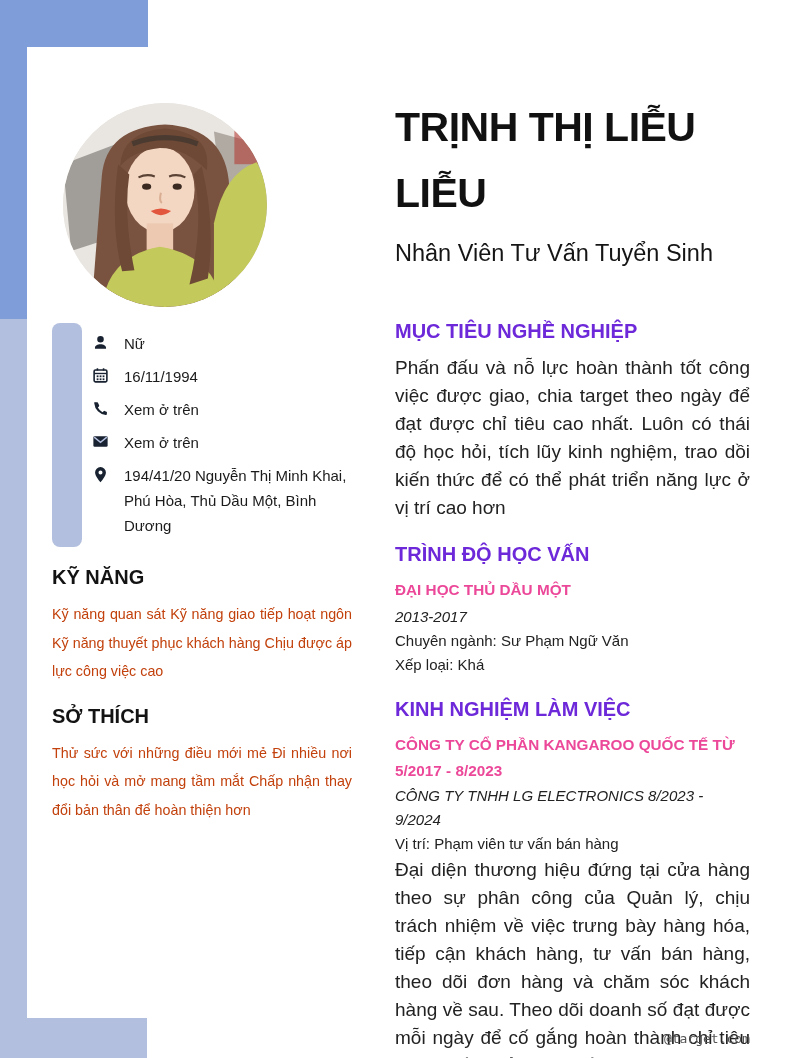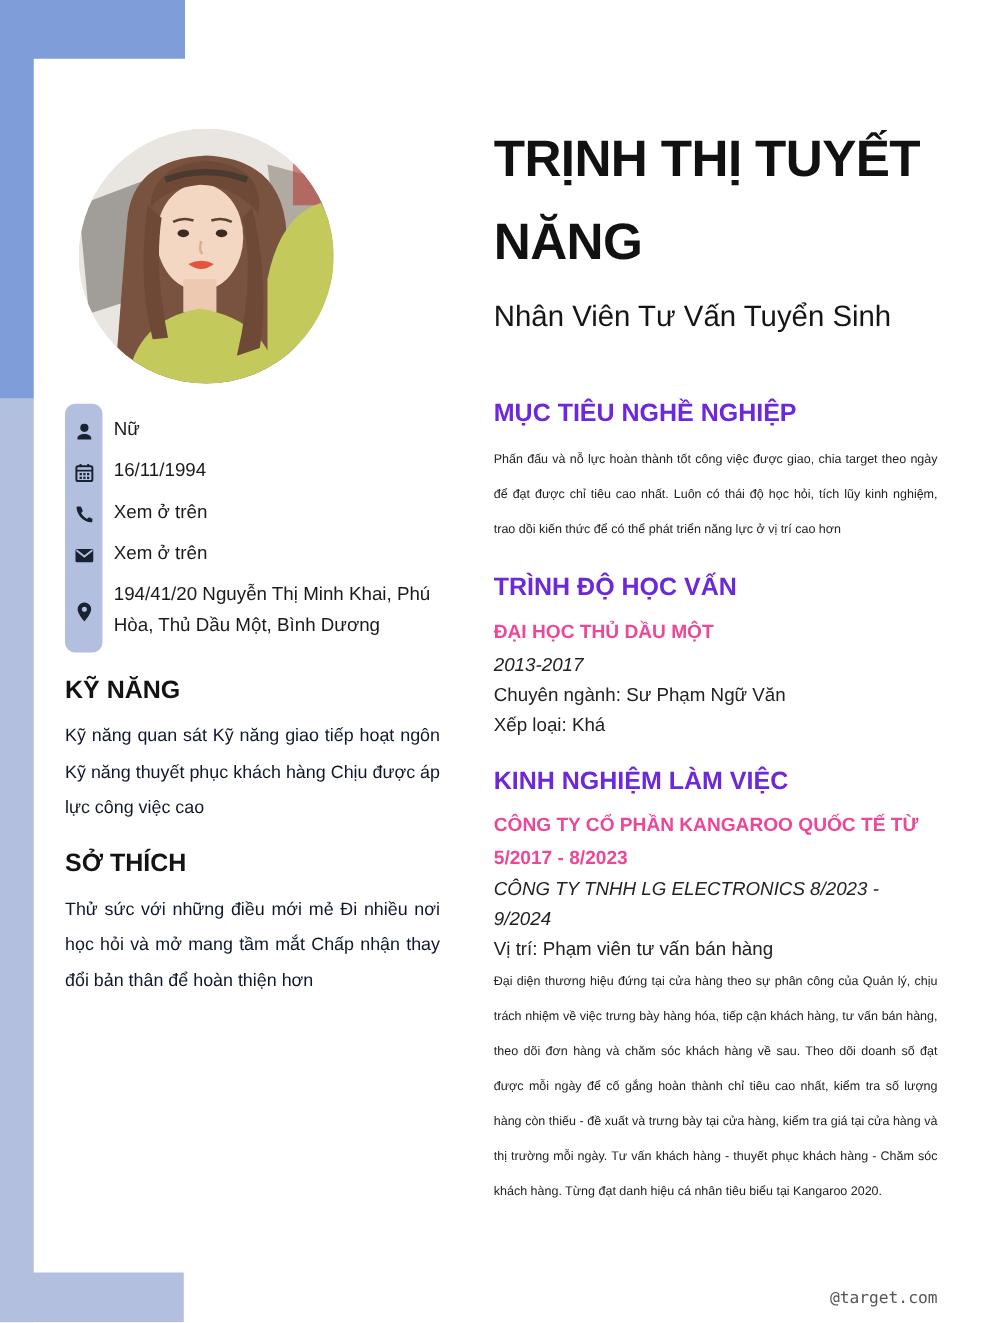--- a/index.html
+++ b/index.html
@@ -37,44 +37,44 @@
   }
   .job-title { font-size:23.5px; font-weight:400; color:#151515; margin-top:14px; }
 
   
   .left-col { position:absolute; left:52px; top:323px; width:300px; }
   .contact { position:relative; padding:7px 0 9px 0; min-height:188px; }
   .contact-rail {
     position:absolute; left:0; top:0; bottom:0; width:30px;
     background:#b3bfde; border-radius:8px;
   }
-  .contact-row { position:relative; display:flex; align-items:center; margin-bottom:7px; }
+  .contact-row { position:relative; display:flex; align-items:flex-start; margin-bottom:7px;padding-left:33px; }
   .contact-row:last-child { margin-bottom:0; }
   .contact-icon {
     flex:0 0 30px; display:flex; justify-content:center;
     padding-top:4px;
   }
   .contact-icon svg { width:17px; height:17px; }
   .contact-text { margin-left:9px; font-size:15px; line-height:25px; padding-top:1px; color:#1b1b1b; }
 
   .side-heading {
     font-size:20px; font-weight:700; color:#131313;
     margin-top:19px; margin-bottom:11px; letter-spacing:0;
   }
   .side-body {
-    font-size:14.3px; line-height:28.5px; text-align:justify; color:#0f172a;
+    font-size:14.3px; line-height:28.5px; text-align:justify; color:#c2410c;
   }
 
   
   .right-col { position:absolute; left:395px; top:320px; width:355px; }
   .main-heading {
     font-size:20px; font-weight:700; color:#6d28d9; margin-bottom:11px;
   }
   .section { margin-bottom:21px; }
-  .body-just { font-size:10px; line-height:28px; text-align:justify; color:#222; }
+  .body-just { font-size:19px; line-height:28px; text-align:justify; color:#222; }
   .line-bold-caps { font-size:15.3px; font-weight:700; line-height:26px; color:#ec4899; }
   .line-italic { font-size:15px; font-style:italic; line-height:24px; color:#222; }
   .line-plain { font-size:15px; line-height:24px; color:#222; }
   .edu-school { margin-bottom:2px; }
 
   
   .watermark {
     position:absolute; right:40px; bottom:12px;
     font-family:"DejaVu Sans Mono", monospace;
     font-size:13px; color:#555;
@@ -115,21 +115,21 @@
         <path d="M74 73 Q82 69 90 72" stroke="#5a4335" stroke-width="2" fill="none"></path>
         <path d="M104 72 Q112 69 120 73" stroke="#5a4335" stroke-width="2" fill="none"></path>
         <path d="M96 88 Q94 96 97 98" stroke="#d9ae93" stroke-width="2" fill="none"></path>
         <path d="M86 106 Q96 101 106 106 Q96 114 86 106 Z" fill="#e2563e"></path>
         <path d="M68 40 Q100 28 132 40" stroke="#4a3a30" stroke-width="5" fill="none"></path>
       </g>
     </svg>
   </div>
 
   <header class="header">
-    <h1 class="name">TRỊNH THỊ TUYẾT NĂNG</h1>
+    <h1 class="name">TRỊNH THỊ LIỄU LIỄU</h1>
     <h2 class="job-title">Nhân Viên Tư Vấn Tuyển Sinh</h2>
   </header>
 
   <aside class="left-col">
 
     <div class="contact">
       <div class="contact-rail"></div>
 
       <div class="contact-row">
         <span class="contact-icon">

